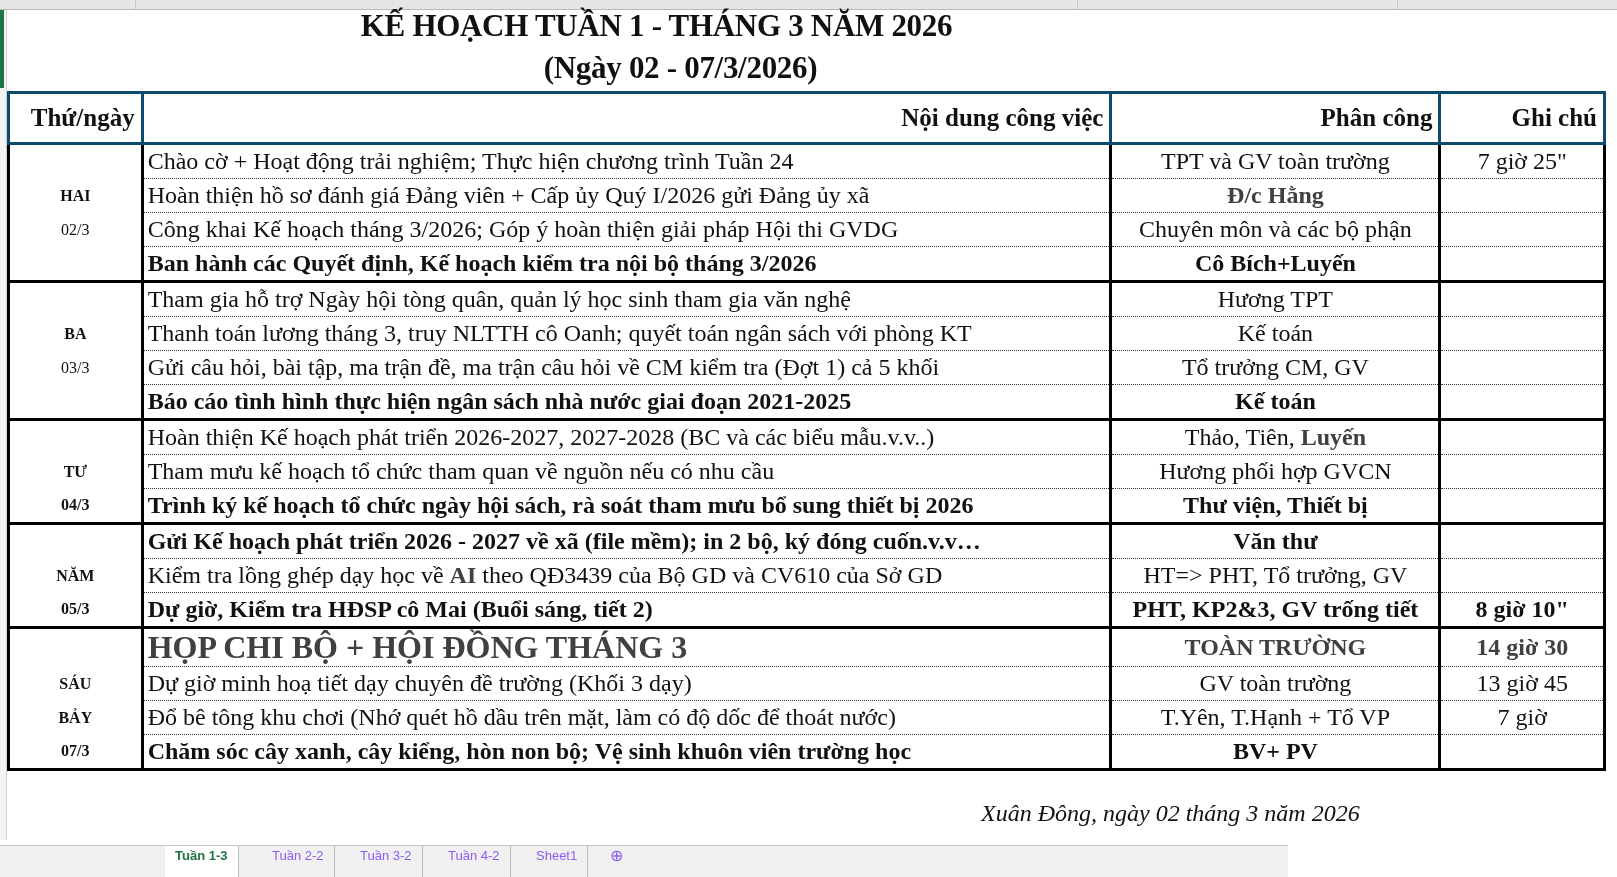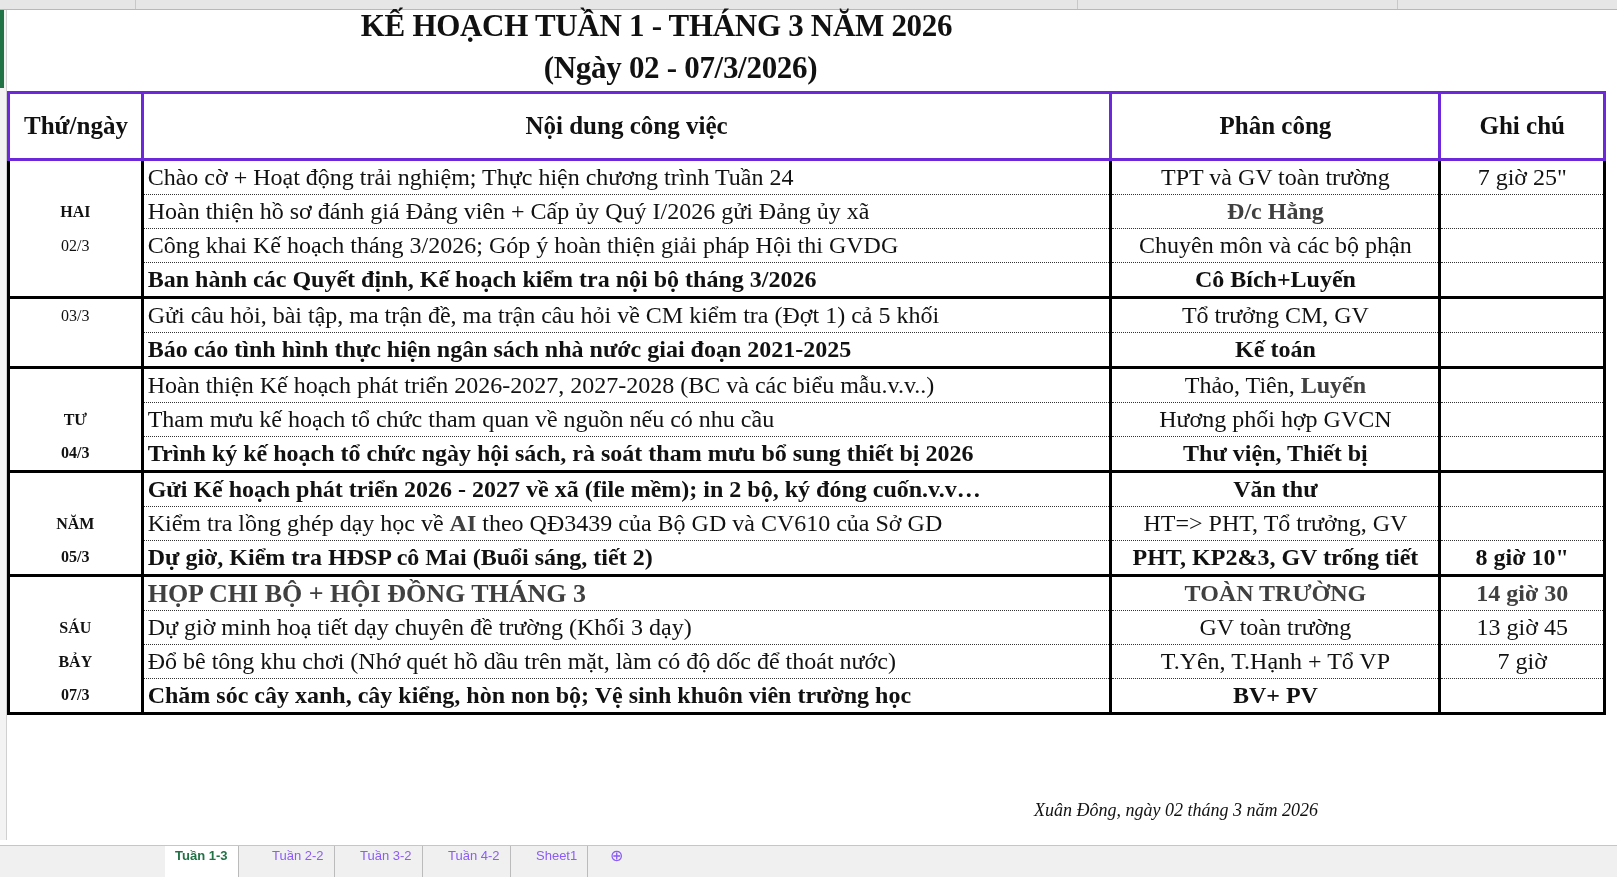--- a/index.html
+++ b/index.html
@@ -9,30 +9,30 @@
   .greenbar { position:absolute; left:0; top:10px; width:4px; height:78px; background:#217346; }
   .rowgutter { position:absolute; left:0; top:10px; width:6px; height:830px; border-right:1px solid #d0d0d0; background:#f3f3f3; }
   .title { position:absolute; left:0; width:1313px; text-align:center; font-weight:bold; font-size:31px; letter-spacing:-0.3px; }
   .t1 { top:8px; }
   .t2 { top:50px;padding-left:24px; }
   table.plan { position:absolute; left:7px; top:91px; border-collapse:collapse; width:1599px; table-layout:fixed; }
   table.plan col.c1 { width:130px; }
   table.plan col.c2 { width:942px; }
   table.plan col.c3 { width:320px; }
   table.plan col.c4 { width:160px; }
-  table.plan th { font-size:25px; font-weight:bold; height:36px; border:3px solid #6d28d9; padding:14px; text-align:center; }
+  table.plan th { font-size:25px; font-weight:bold; height:36px; border:3px solid #0c4a6e; padding:6px; text-align:right; }
   table.plan td { font-size:24px; height:33px; padding:0 0 0 4px; border-left:3px solid #000; border-right:3px solid #000; border-bottom:1px dotted #333; white-space:nowrap; overflow:hidden; }
   table.plan td.day { text-align:center; font-size:16px; padding:0; border-bottom:none; }
   table.plan td.day.b { font-weight:bold; }
   table.plan td.assign, table.plan td.note { text-align:center; padding:0; }
   table.plan tr.grp-end td { border-bottom:3px solid #000;font-weight:bold; }
   .red { color:#404040; }
   .bold { font-weight:bold; }
-  .footer-date { position:absolute; left:1034px; top:800px; font-style:italic; font-size:18px; }
-  .tabsbar { position:absolute; left:0; top:845px; width:1617px; height:32px; background:#f0f0f0; border-top:1px solid #c6c6c6; }
+  .footer-date { position:absolute; left:981px; top:800px; font-style:italic; font-size:24px; }
+  .tabsbar { position:absolute; left:0; top:845px; width:1288px; height:32px; background:#f0f0f0; border-top:1px solid #c6c6c6; }
   .tab { position:absolute; top:0; height:32px; font-family:"Liberation Sans", sans-serif; font-size:13px; color:#8b5cf6; padding:0 10px; line-height:20px; border-right:1px solid #bbb; }
   .tab.active { background:#fff; color:#217346; font-weight:bold; border-bottom:2px solid #217346; }
 </style>
 </head>
 <body>
 
 <div class="colhdr">
   <div class="sep" style="left:135px"></div>
   <div class="sep" style="left:1077px"></div>
   <div class="sep" style="left:1397px"></div>
@@ -79,20 +79,32 @@
       <td class="note"></td>
     </tr>
     <tr class="grp-end">
       <td class="day"></td>
       <td>Ban hành các Quyết định, Kế hoạch kiểm tra nội bộ tháng 3/2026</td>
       <td class="assign">Cô Bích+Luyến</td>
       <td class="note"></td>
     </tr>
 
     <tr>
+      <td class="day"></td>
+      <td>Tham gia hỗ trợ Ngày hội tòng quân, quản lý học sinh tham gia văn nghệ</td>
+      <td class="assign">Hương TPT</td>
+      <td class="note"></td>
+    </tr>
+    <tr>
+      <td class="day b">BA</td>
+      <td>Thanh toán lương tháng 3, truy NLTTH cô Oanh; quyết toán ngân sách với phòng KT</td>
+      <td class="assign">Kế toán</td>
+      <td class="note"></td>
+    </tr>
+    <tr>
       <td class="day">03/3</td>
       <td>Gửi câu hỏi, bài tập, ma trận đề, ma trận câu hỏi về CM kiểm tra (Đợt 1) cả 5 khối</td>
       <td class="assign">Tổ trưởng CM, GV</td>
       <td class="note"></td>
     </tr>
     <tr class="grp-end">
       <td class="day"></td>
       <td>Báo cáo tình hình thực hiện ngân sách nhà nước giai đoạn 2021-2025</td>
       <td class="assign">Kế toán</td>
       <td class="note"></td>
@@ -131,21 +143,21 @@
     </tr>
     <tr class="grp-end">
       <td class="day">05/3</td>
       <td>Dự giờ, Kiểm tra HĐSP cô Mai (Buổi sáng, tiết 2)</td>
       <td class="assign">PHT, KP2&amp;3, GV trống tiết</td>
       <td class="note">8 giờ 10"</td>
     </tr>
 
     <tr>
       <td class="day"></td>
-      <td class="red bold" style="font-size:26px">HỌP CHI BỘ + HỘI ĐỒNG THÁNG 3</td>
+      <td class="red bold" style="font-size:32px">HỌP CHI BỘ + HỘI ĐỒNG THÁNG 3</td>
       <td class="assign red bold">TOÀN TRƯỜNG</td>
       <td class="note red bold">14 giờ 30</td>
     </tr>
     <tr>
       <td class="day b">SÁU</td>
       <td>Dự giờ minh hoạ tiết dạy chuyên đề trường (Khối 3 dạy)</td>
       <td class="assign">GV toàn trường</td>
       <td class="note">13 giờ 45</td>
     </tr>
 

